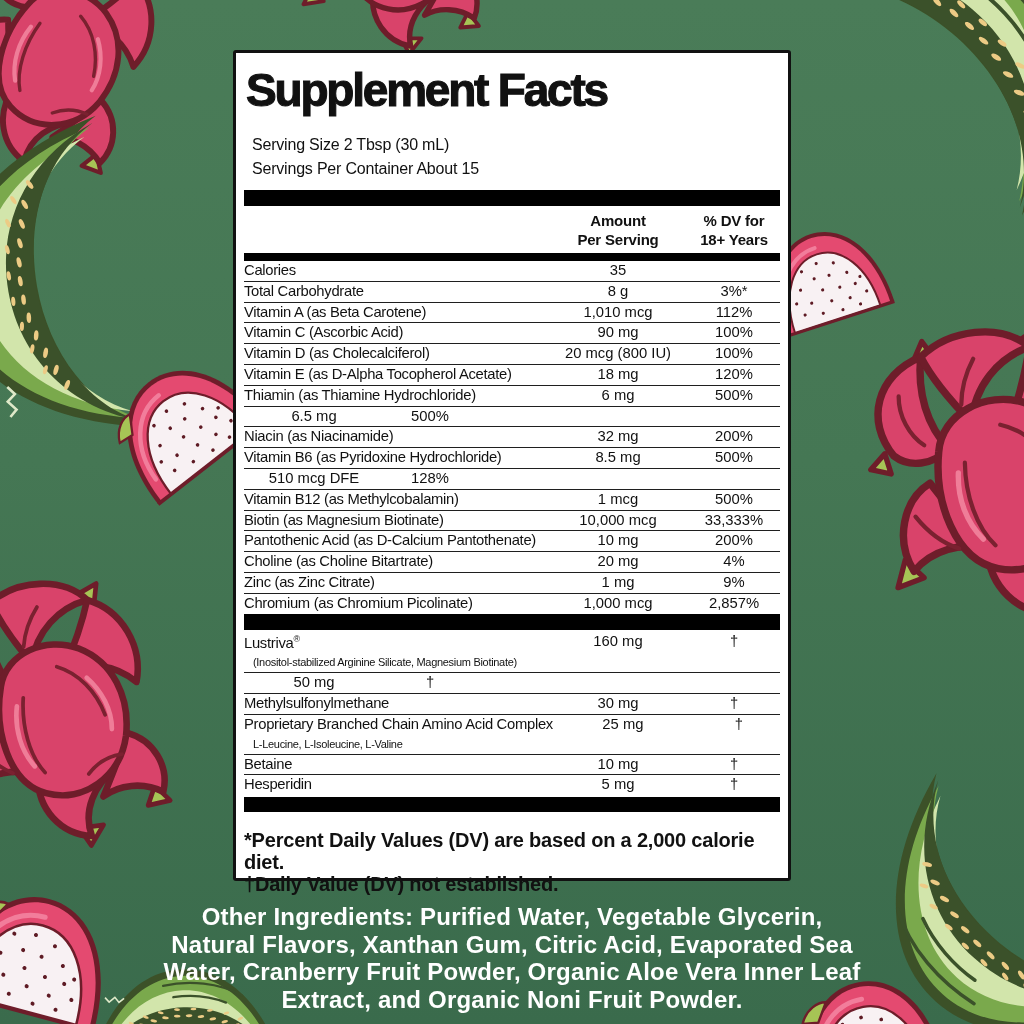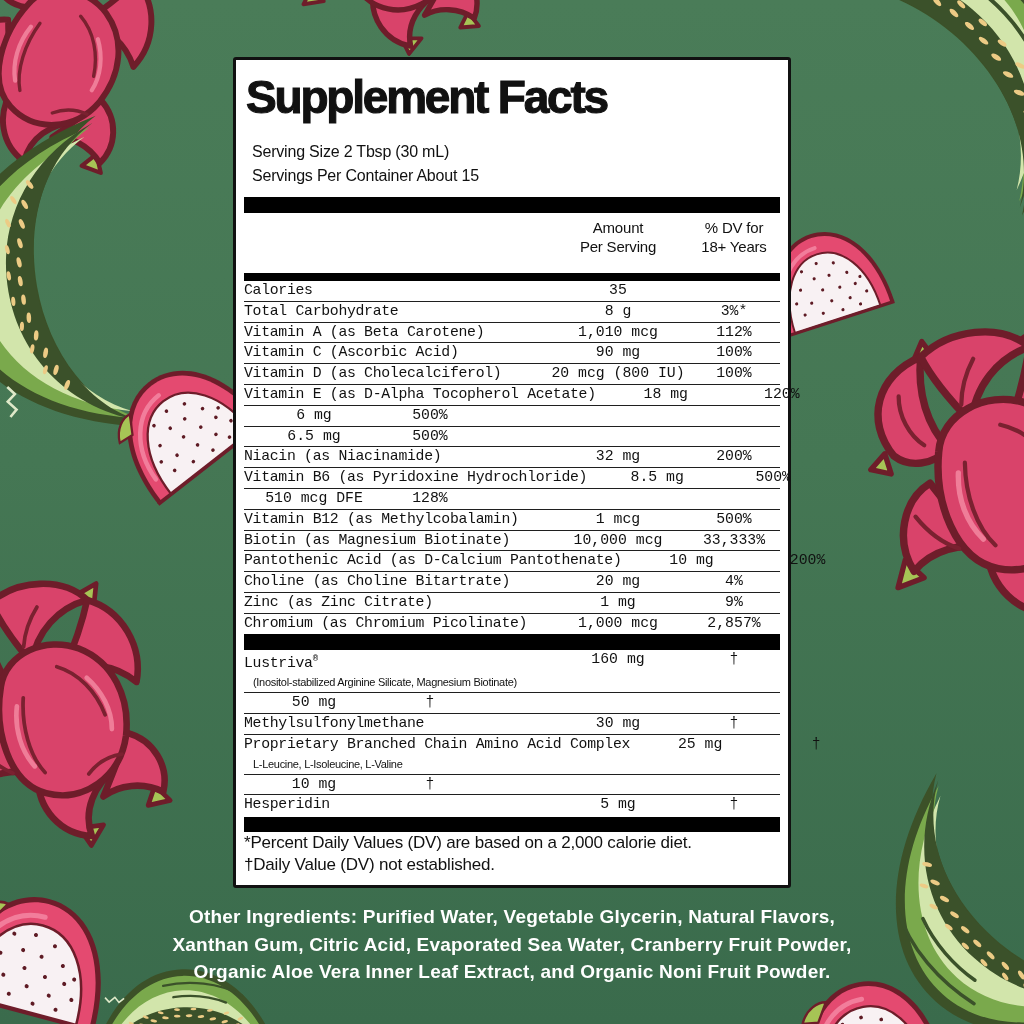--- a/index.html
+++ b/index.html
@@ -2,46 +2,46 @@
 <html><head>
 <meta charset="utf-8">
 <style>
   html,body{margin:0;padding:0;}
   body{width:1024px;height:1024px;overflow:hidden;font-family:"Liberation Sans",sans-serif;}
   .stage{position:relative;width:1024px;height:1024px;overflow:hidden;
          background:linear-gradient(180deg,#4a7c58 0%,#457754 45%,#3a6b4c 100%);}
   
   .deco{position:absolute;z-index:0;pointer-events:none;}
   
-  .label{position:absolute;left:233px;top:57px;width:558px;height:831px;z-index:2;
+  .label{position:absolute;left:233px;top:50px;width:558px;height:831px;z-index:2;
          background:#ffffff;border:3px solid #111;border-radius:3px;box-sizing:border-box;
          padding:0 8px;color:#111;}
   .sf-title{font-size:46px;font-weight:bold;letter-spacing:-2.2px;line-height:50px;
             margin:12px 0 0 2px;-webkit-text-stroke:1.1px #111;}
   .serving{font-size:16px;line-height:19.5px;margin:20px 0 0 8px;letter-spacing:-0.2px;}
   .serving div{margin:0 0 4px 0;}
   .bar{background:#000;width:100%;}
   .bar-thick{height:16px;}
   .bar-med{height:8px;}
   .bar-b{height:15px;margin-top:2px;}
-  .hdr{display:flex;align-items:center;font-weight:normal;font-size:15px;
-       padding:5px 0 17px 0;letter-spacing:-0.2px;}
+  .hdr{display:flex;align-items:center;font-weight:bold;font-size:15px;
+       padding:5px 0 4px 0;letter-spacing:-0.2px;}
   .hdr .n{flex:1;}
   .hdr .a,.row .a{width:140px;text-align:center;flex:none;}
   .hdr .d,.row .d{width:92px;text-align:center;flex:none;}
   .hdr .a div,.hdr .d div{line-height:19px;}
   .entry{border-bottom:1.5px solid #1f1f1f;}
   .entries-top .entry:last-child,.entries-bot .entry:last-child{border-bottom:none;}
-  .row{display:flex;align-items:flex-start;line-height:19.8px;font-size:14.8px;font-family:Liberation Mono, monospace;}
+  .row{display:flex;align-items:center;line-height:19.8px;font-size:14.8px;}
   .row .n{flex:1;white-space:nowrap;letter-spacing:-0.3px;}
   .row .n sup{font-size:9px;}
   .sub{line-height:19px;font-size:11px;padding-left:9px;letter-spacing:-0.3px;white-space:nowrap;}
-  .footnotes{font-size:17px;line-height:22px;margin-top:0;letter-spacing:-0.2px;}
+  .footnotes{font-size:20px;line-height:22px;margin-top:17px;letter-spacing:-0.2px;font-weight:bold;}
   .other{position:absolute;left:162px;top:903px;width:700px;z-index:2;text-align:center;
-         color:#ffffff;font-weight:bold;font-size:19px;line-height:27.5px;letter-spacing:0.2px;}
+         color:#ffffff;font-weight:bold;font-size:24px;line-height:27.5px;letter-spacing:0.2px;}
 </style>
 </head>
 <body>
 
 <div class="stage">
 
   <svg width="0" height="0" style="position:absolute" aria-hidden="true">
     <defs>
       <symbol id="melon" viewBox="0 0 320 250">
         <path d="M8,78 C30,185 90,248 160,248 C230,248 290,185 312,78 C284,132 225,162 160,162 C95,162 36,132 8,78 Z" fill="#3c5128"></path>
@@ -234,20 +234,21 @@
         </div>
         <div class="entry">
           <div class="row">
             <span class="n">Vitamin E (as D-Alpha Tocopherol Acetate)</span>
             <span class="a">18 mg</span>
             <span class="d">120%</span>
           </div>
         </div>
         <div class="entry">
           <div class="row">
+            <span class="n">Thiamin (as Thiamine Hydrochloride)</span>
             <span class="a">6 mg</span>
             <span class="d">500%</span>
           </div>
         </div>
         <div class="entry">
           <div class="row">
             <span class="a">6.5 mg</span>
             <span class="d">500%</span>
           </div>
         </div>
@@ -340,20 +341,21 @@
         <div class="entry">
           <div class="row">
             <span class="n">Proprietary Branched Chain Amino Acid Complex</span>
             <span class="a">25 mg</span>
             <span class="d">†</span>
           </div>
           <div class="sub">L-Leucine, L-Isoleucine, L-Valine</div>
         </div>
         <div class="entry">
           <div class="row">
+            <span class="n">Betaine</span>
             <span class="a">10 mg</span>
             <span class="d">†</span>
           </div>
         </div>
         <div class="entry">
           <div class="row">
             <span class="n">Hesperidin</span>
             <span class="a">5 mg</span>
             <span class="d">†</span>
           </div>

